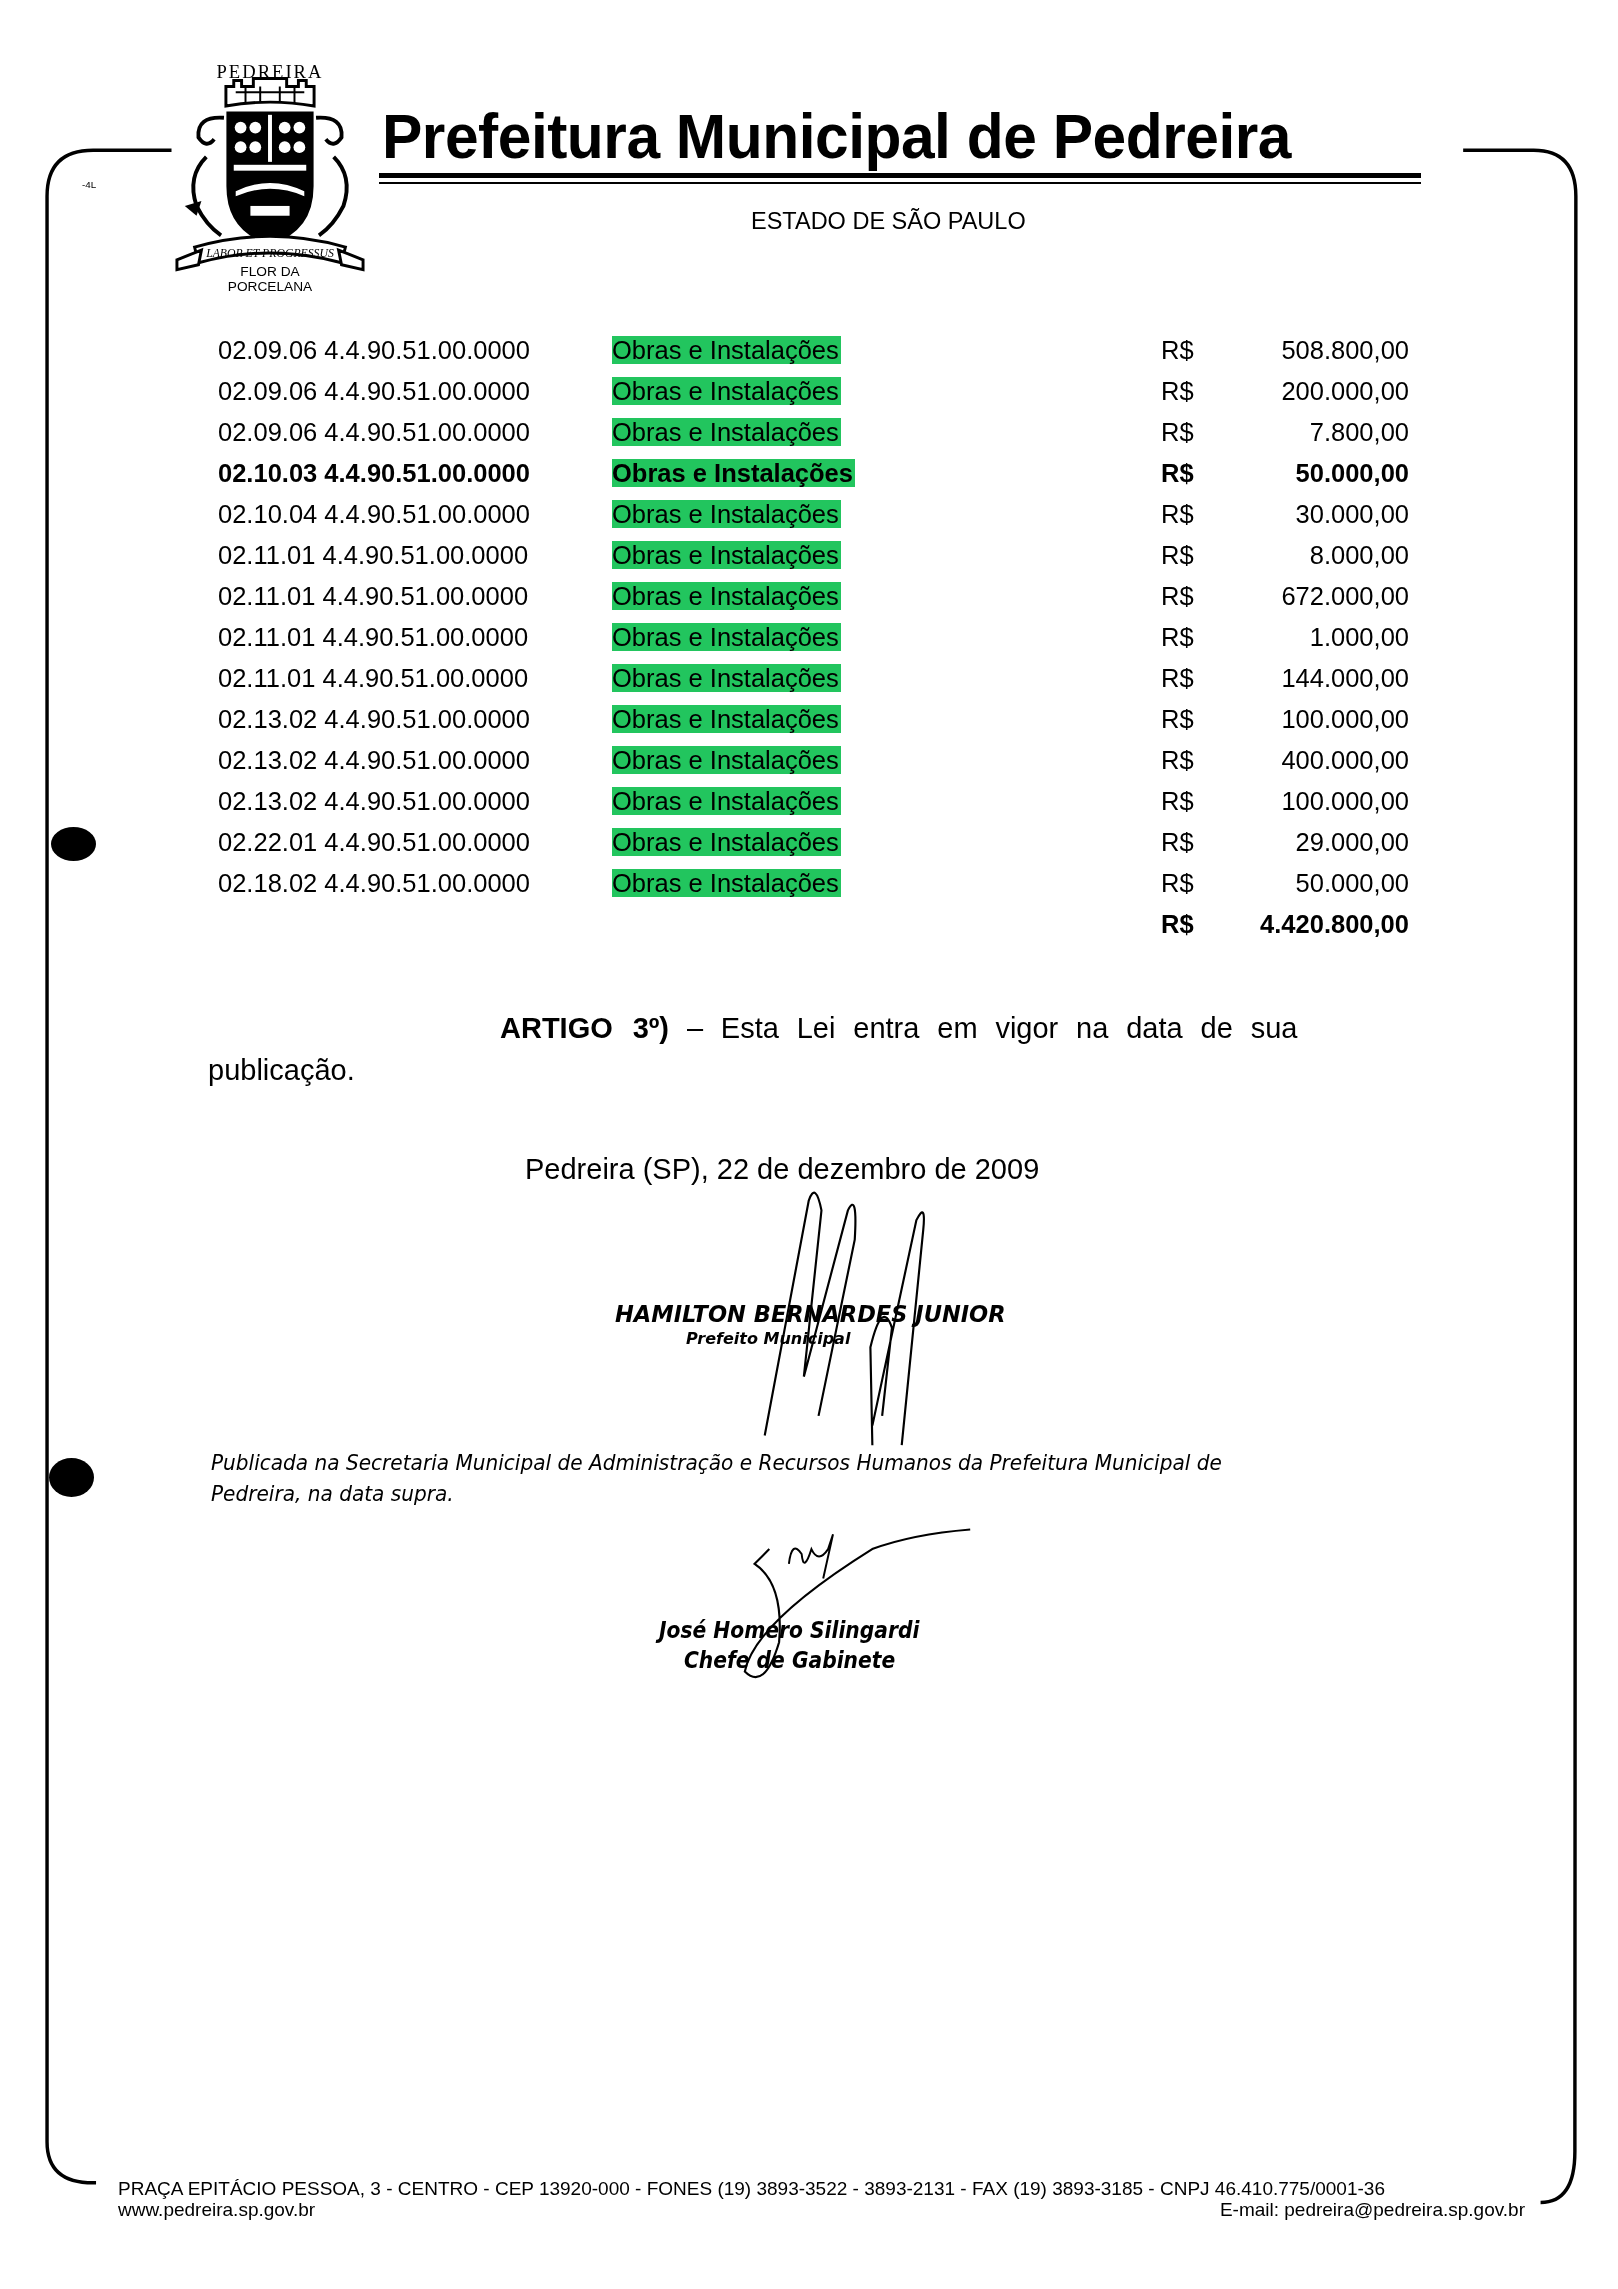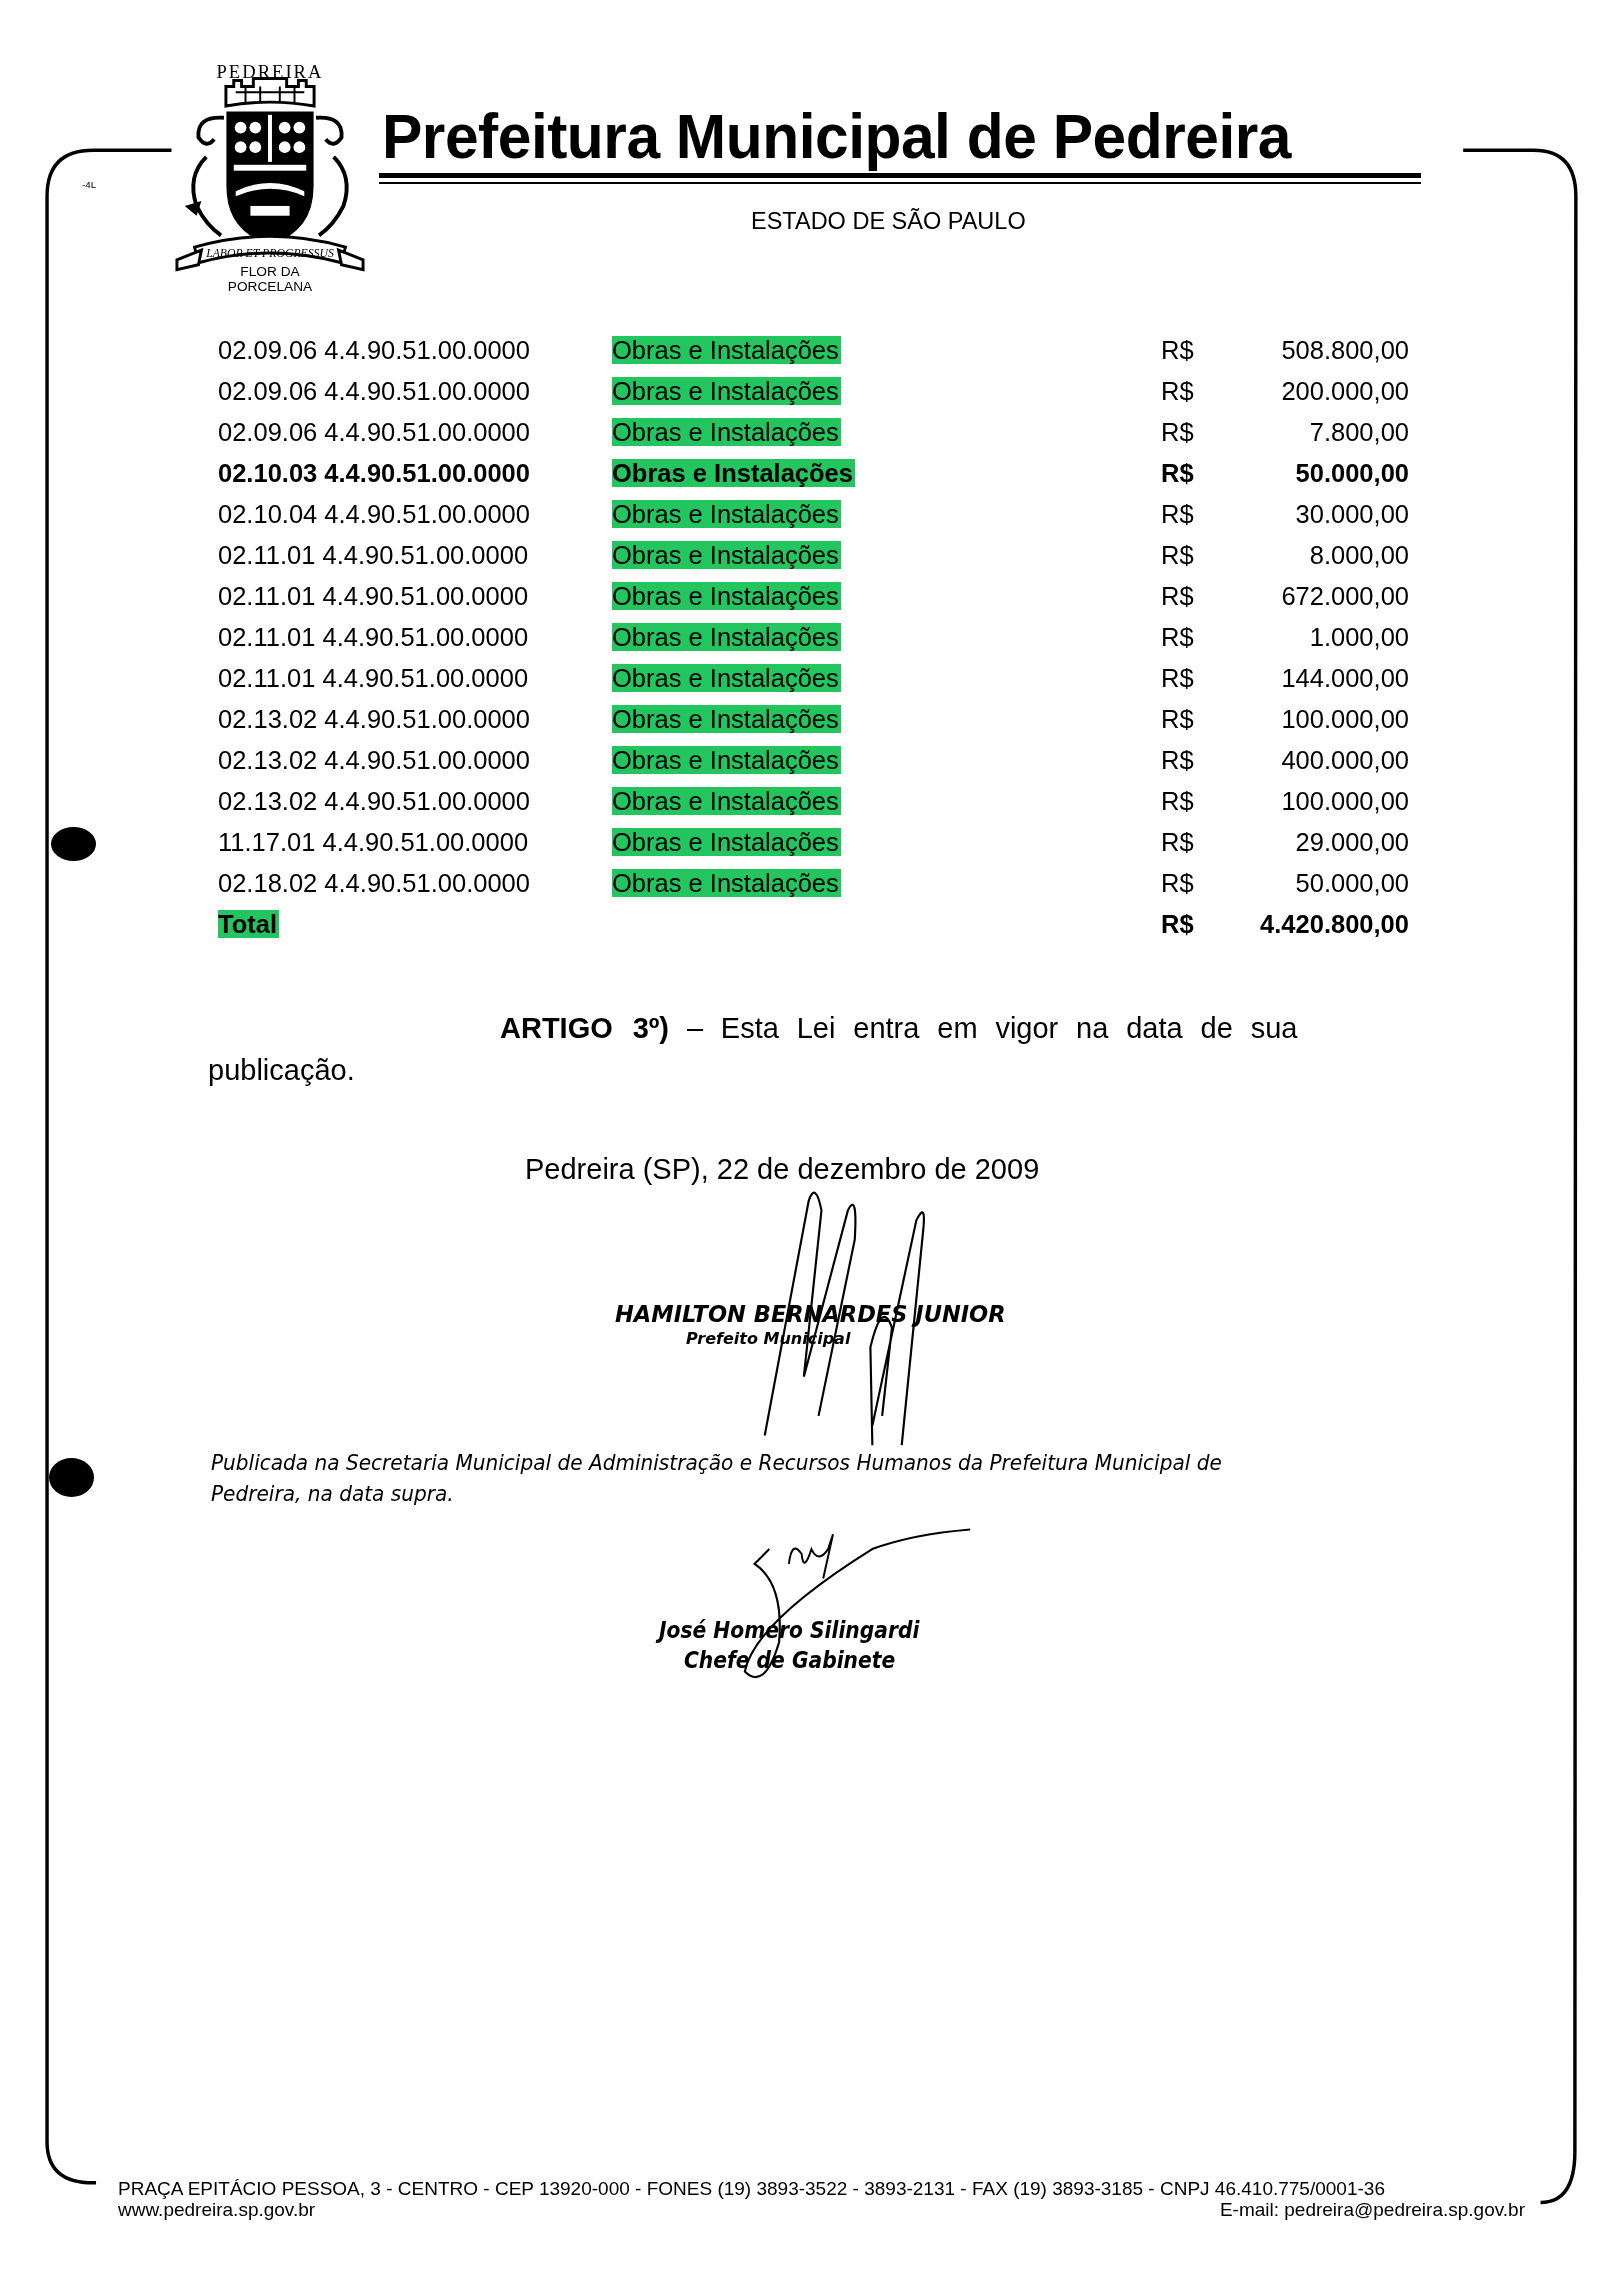--- a/index.html
+++ b/index.html
@@ -166,33 +166,32 @@
       <span class="cur">R$</span>
       <span class="amt">400.000,00</span>
     </div>
     <div class="row" style="top: 787px;">
       <span class="code">02.13.02 4.4.90.51.00.0000</span>
       <span class="desc"><span class="dots"></span><span class="desc-text">Obras e Instalações</span></span>
       <span class="cur">R$</span>
       <span class="amt">100.000,00</span>
     </div>
     <div class="row" style="top: 828px;">
-      <span class="code">11.17.01 4.4.90.51.00.0000</span>
+      <span class="code">02.22.01 4.4.90.51.00.0000</span>
       <span class="desc"><span class="dots"></span><span class="desc-text">Obras e Instalações</span></span>
       <span class="cur">R$</span>
       <span class="amt">29.000,00</span>
     </div>
     <div class="row" style="top: 869px;">
       <span class="code">02.18.02 4.4.90.51.00.0000</span>
       <span class="desc"><span class="dots"></span><span class="desc-text">Obras e Instalações</span></span>
       <span class="cur">R$</span>
       <span class="amt">50.000,00</span>
     </div>
     <div class="row total" style="top: 910px;">
-      <span class="desc"><span class="dots"></span><span class="desc-text">Total</span></span>
       <span class="cur">R$</span>
       <span class="amt">4.420.800,00</span>
     </div>
   </div>
 
 <div class="abs artigo">
   <b>ARTIGO 3º)</b>
   <span>– Esta Lei entra em vigor na data de sua</span>
 </div>
 <div class="abs publicacao">publicação.</div>

